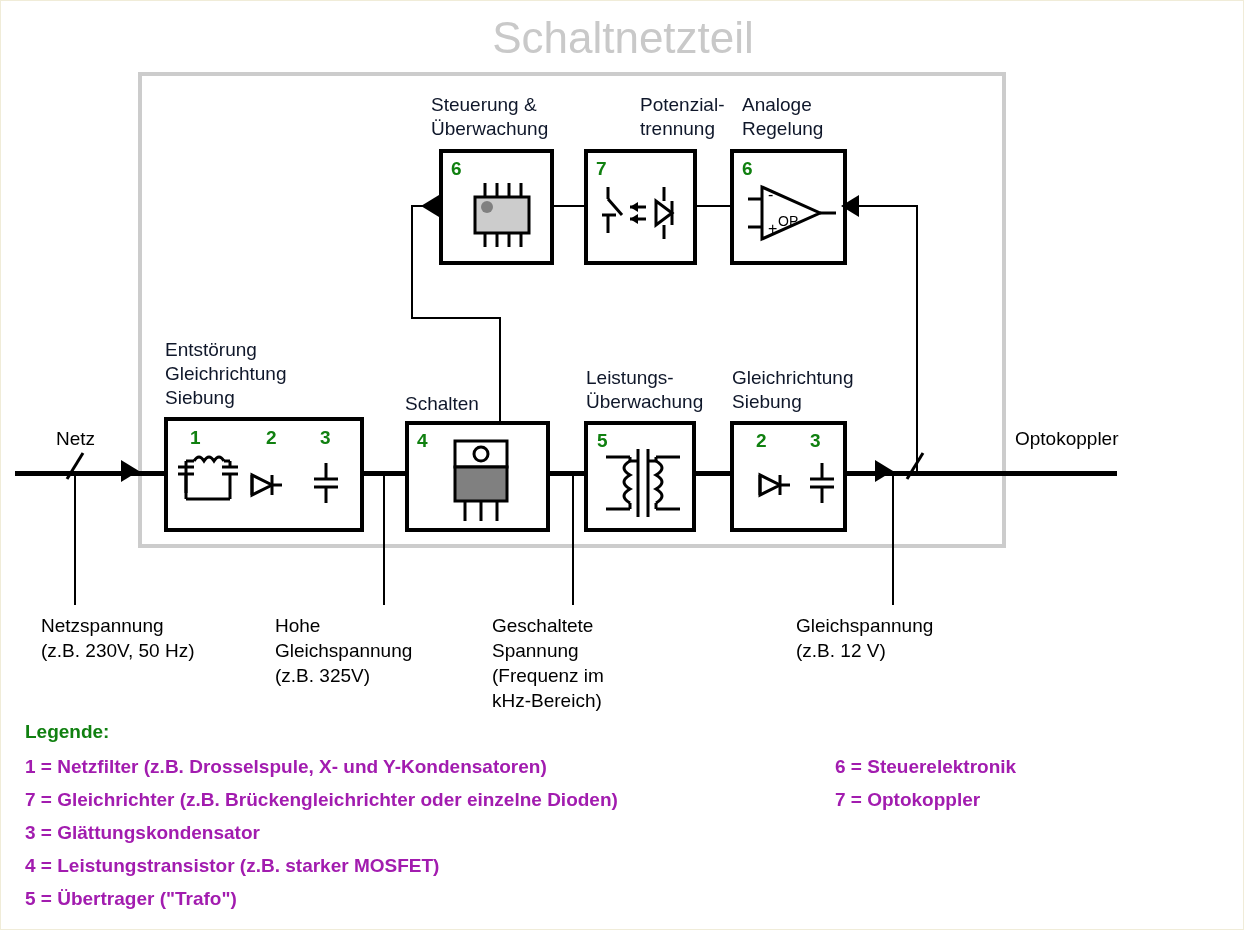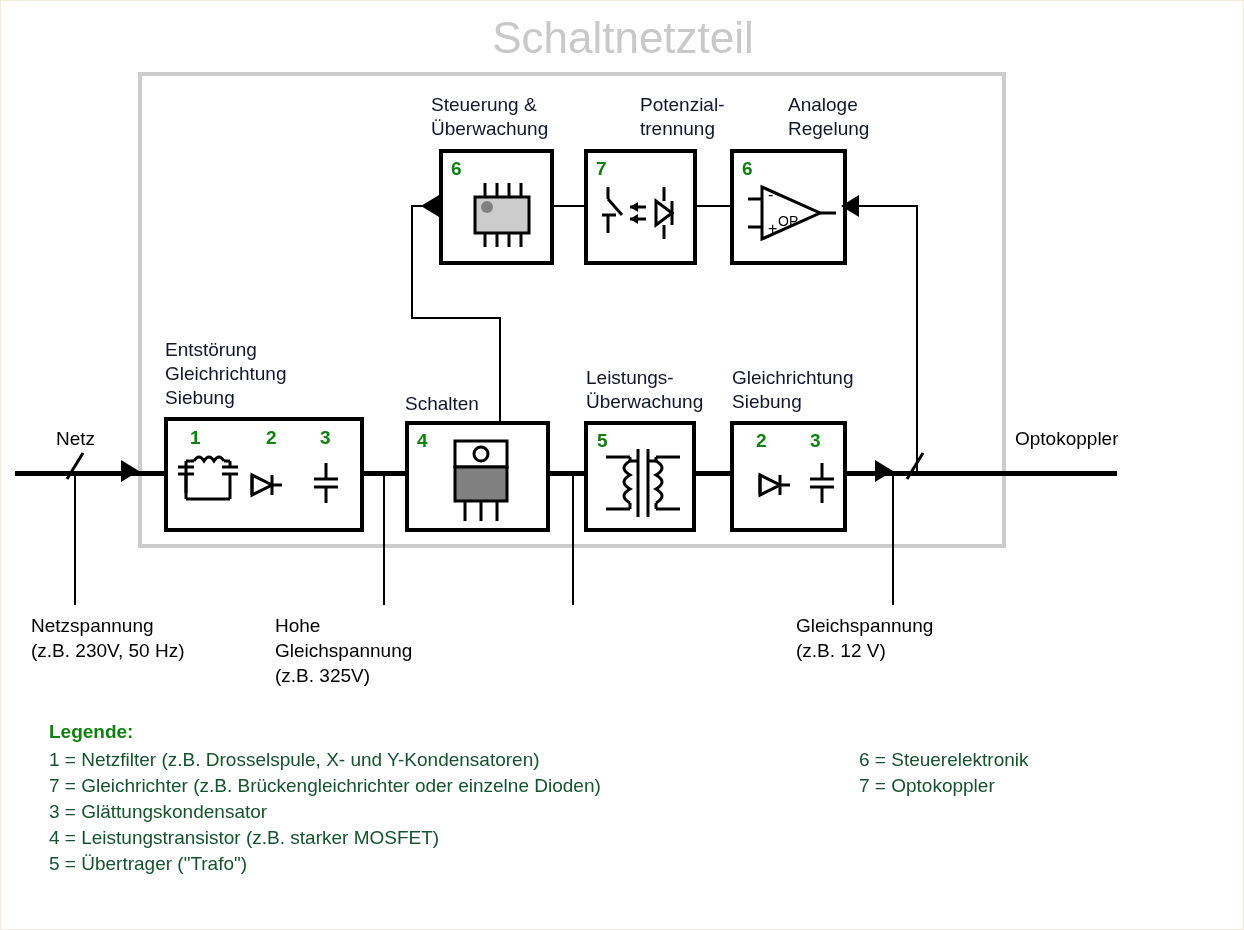--- a/index.html
+++ b/index.html
@@ -77,27 +77,27 @@
   }
   .arrow-l{
     position:absolute;width:0;height:0;
     border-top:11px solid transparent;
     border-bottom:11px solid transparent;
     border-right:18px solid #000;
   }
 
   
   #legend{
-    position:absolute;left:48px;top:720px;width:1180px;
+    position:absolute;left:24px;top:720px;width:1180px;
   }
   .legend-title{
     font-size:19px;font-weight:bold;color:#108010;margin-bottom:3px;
   }
   .legend-row{
-    font-size:19px;font-weight:normal;color:#14532d;line-height:26px;
+    font-size:19px;font-weight:bold;color:#a21caf;line-height:26px;margin-top:7px;
   }
   #legend-col-left{position:absolute;left:0;top:26px;width:740px;}
   #legend-col-right{position:absolute;left:810px;top:26px;width:370px;}
 
   svg{display:block;overflow:visible;}
 </style>
 </head>
 <body>
 
 <div id="canvas">
@@ -257,21 +257,21 @@
       <line x1="46" y1="38" x2="30" y2="38" stroke="#000" stroke-width="3"></line>
       <polygon points="30,38 38,33 38,43" fill="#000"></polygon>
 
       <polygon points="56,20 56,44 72,32" fill="none" stroke="#000" stroke-width="3"></polygon>
       <line x1="72" y1="20" x2="72" y2="44" stroke="#000" stroke-width="3"></line>
       <line x1="64" y1="6" x2="64" y2="20" stroke="#000" stroke-width="3"></line>
       <line x1="64" y1="44" x2="64" y2="58" stroke="#000" stroke-width="3"></line>
     </svg>
   </div>
 
-  <div class="caption" style="left:741px;top:92px;margin-left:46px;">Analoge
+  <div class="caption" style="left:741px;top:92px;">Analoge
 Regelung</div>
   <div class="block abs" style="left:729px;top:148px;width:117px;height:116px;">
     <div class="blocknum" style="left:8px;top:6px;">6</div>
     <svg class="abs" style="left:14px;top:28px;" width="92" height="64">
       <polygon points="14,6 14,58 72,32" fill="none" stroke="#000" stroke-width="3"></polygon>
       <line x1="0" y1="18" x2="14" y2="18" stroke="#000" stroke-width="3"></line>
       <line x1="0" y1="46" x2="14" y2="46" stroke="#000" stroke-width="3"></line>
       <line x1="72" y1="32" x2="88" y2="32" stroke="#000" stroke-width="3"></line>
       <text x="20" y="19" font-family="Liberation Sans, sans-serif" font-size="16" fill="#000">-</text>
       <text x="20" y="53" font-family="Liberation Sans, sans-serif" font-size="16" fill="#000">+</text>
@@ -291,25 +291,29 @@
   <div class="arrow-l abs" style="left:420px;top:194px;"></div>
   <div class="thinline-v abs" style="left:410px;top:204px;height:112px;"></div>
   <div class="thinline-h abs" style="left:410px;top:316px;width:90px;"></div>
   <div class="thinline-v abs" style="left:498px;top:316px;height:104px;"></div>
 
   <div class="thinline-v abs" style="left:73px;top:472px;height:132px;"></div>
   <div class="thinline-v abs" style="left:382px;top:472px;height:132px;"></div>
   <div class="thinline-v abs" style="left:571px;top:472px;height:132px;"></div>
   <div class="thinline-v abs" style="left:891px;top:472px;height:132px;"></div>
 
-  <div class="boldlabel" style="left:30px;top:612px;width:240px;">Netzspannung
+  <div class="boldlabel" style="left:40px;top:612px;width:240px;">Netzspannung
 (z.B. 230V, 50 Hz)</div>
   <div class="boldlabel" style="left:274px;top:612px;width:210px;">Hohe
 Gleichspannung
 (z.B. 325V)</div>
+  <div class="boldlabel" style="left:491px;top:612px;width:200px;">Geschaltete
+Spannung
+(Frequenz im
+kHz-Bereich)</div>
   <div class="boldlabel" style="left:795px;top:612px;width:230px;">Gleichspannung
 (z.B. 12 V)</div>
 
   <div id="legend">
     <div class="legend-title">Legende:</div>
     <div id="legend-col-left">
       <div class="legend-row">1 = Netzfilter (z.B. Drosselspule, X- und Y-Kondensatoren)</div>
       <div class="legend-row">7 = Gleichrichter (z.B. Brückengleichrichter oder einzelne Dioden)</div>
       <div class="legend-row">3 = Glättungskondensator</div>
       <div class="legend-row">4 = Leistungstransistor (z.B. starker MOSFET)</div>

